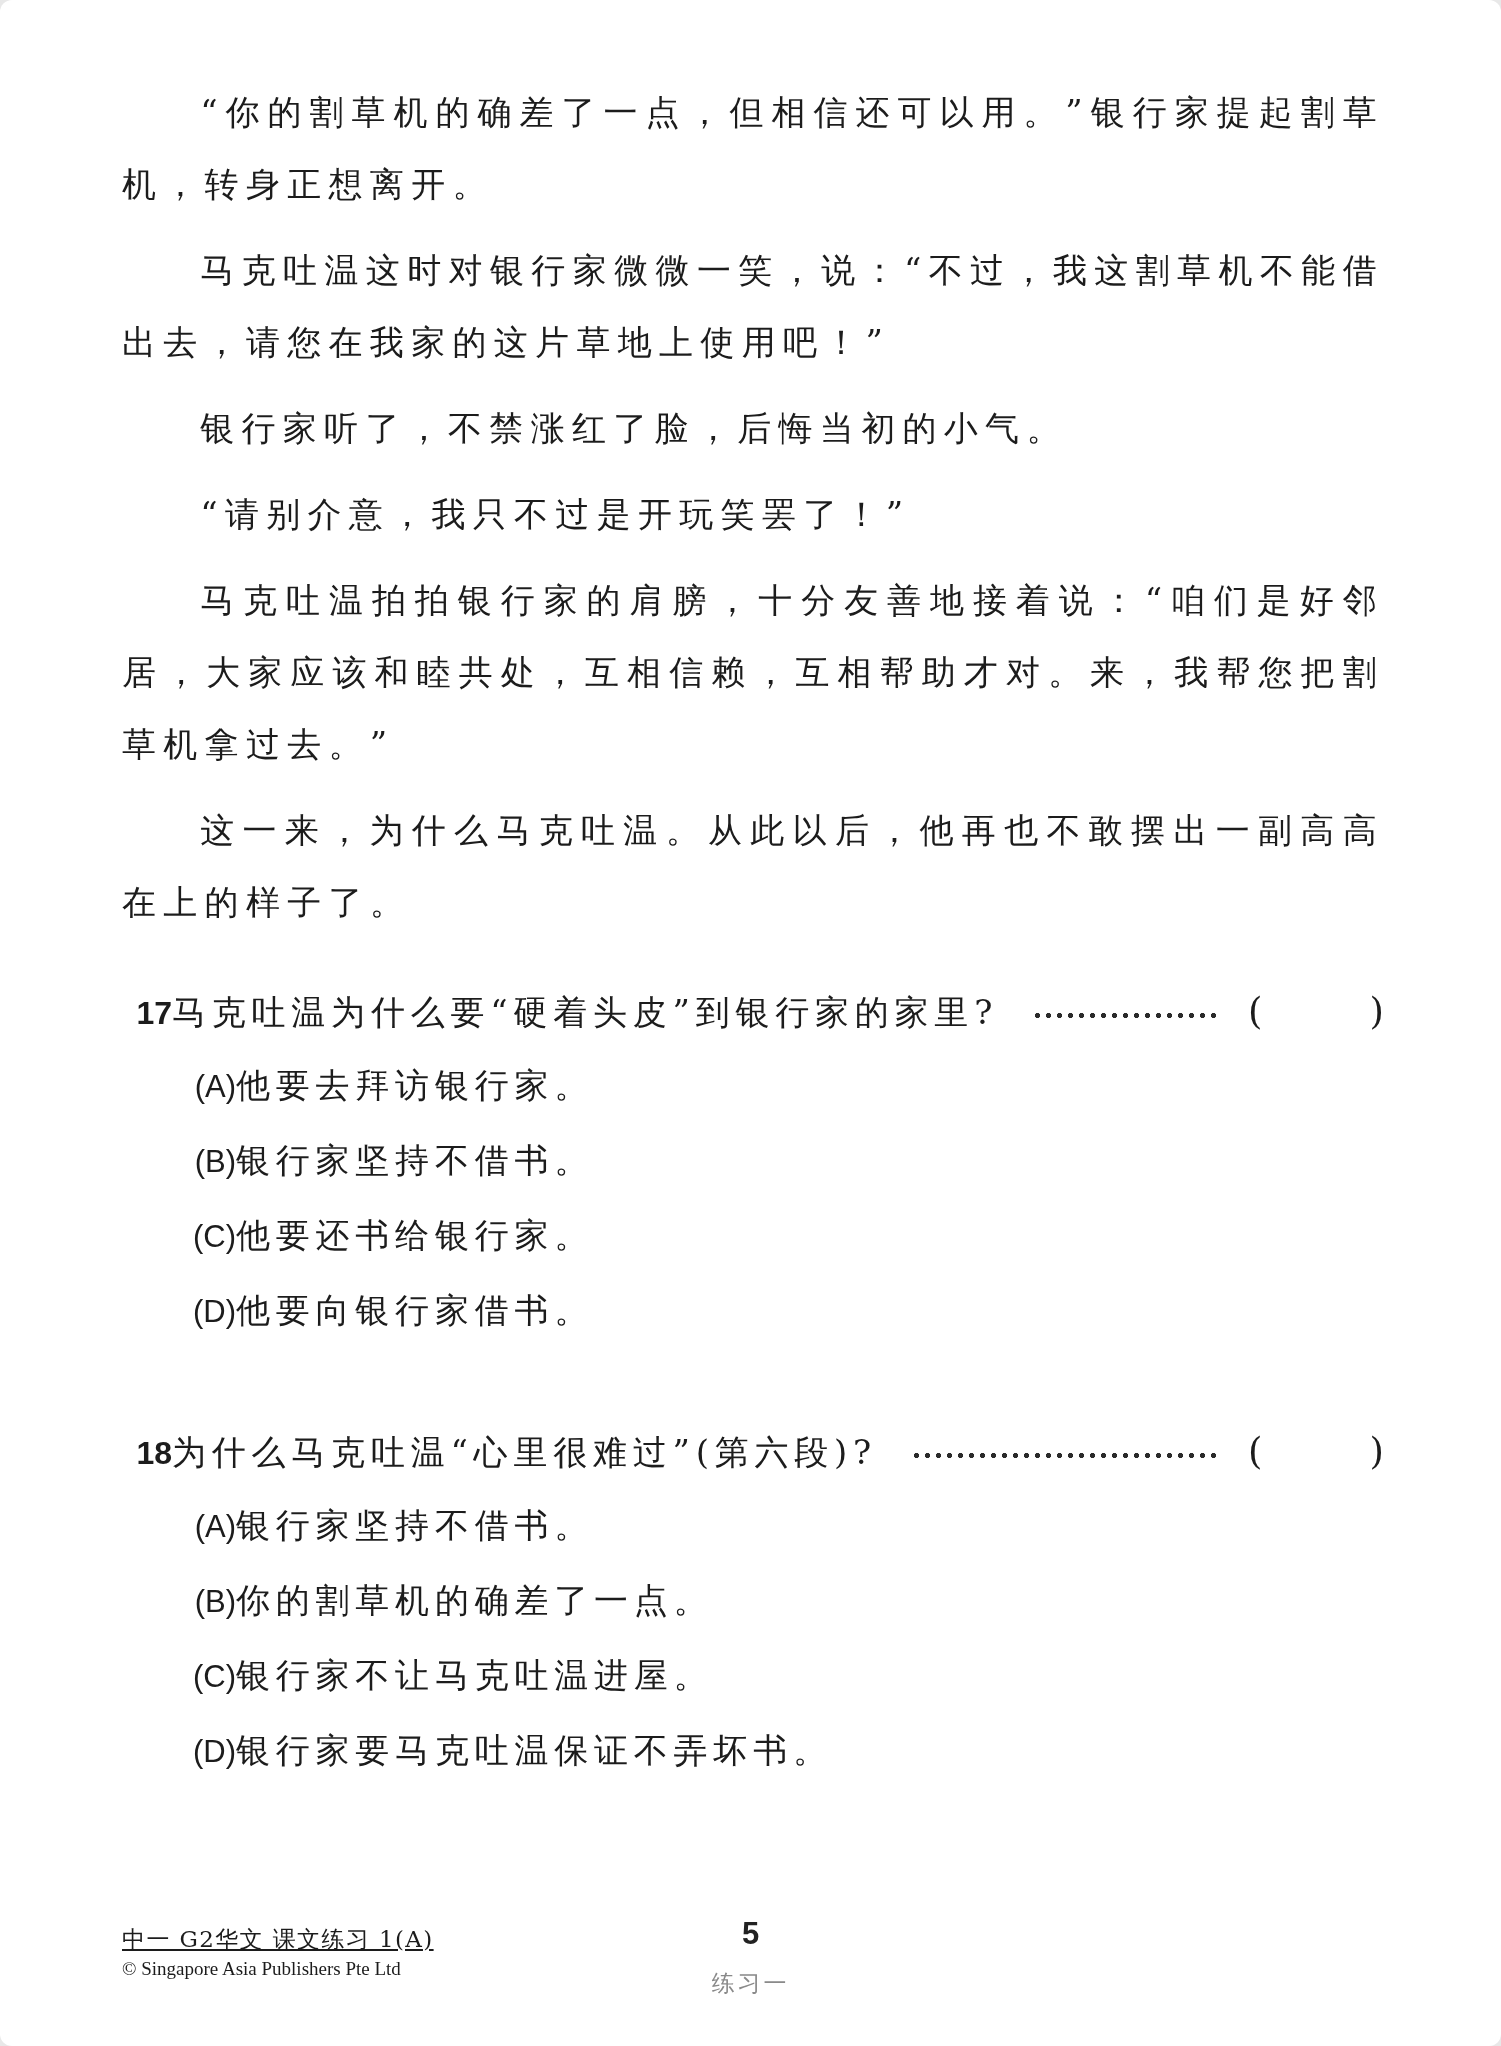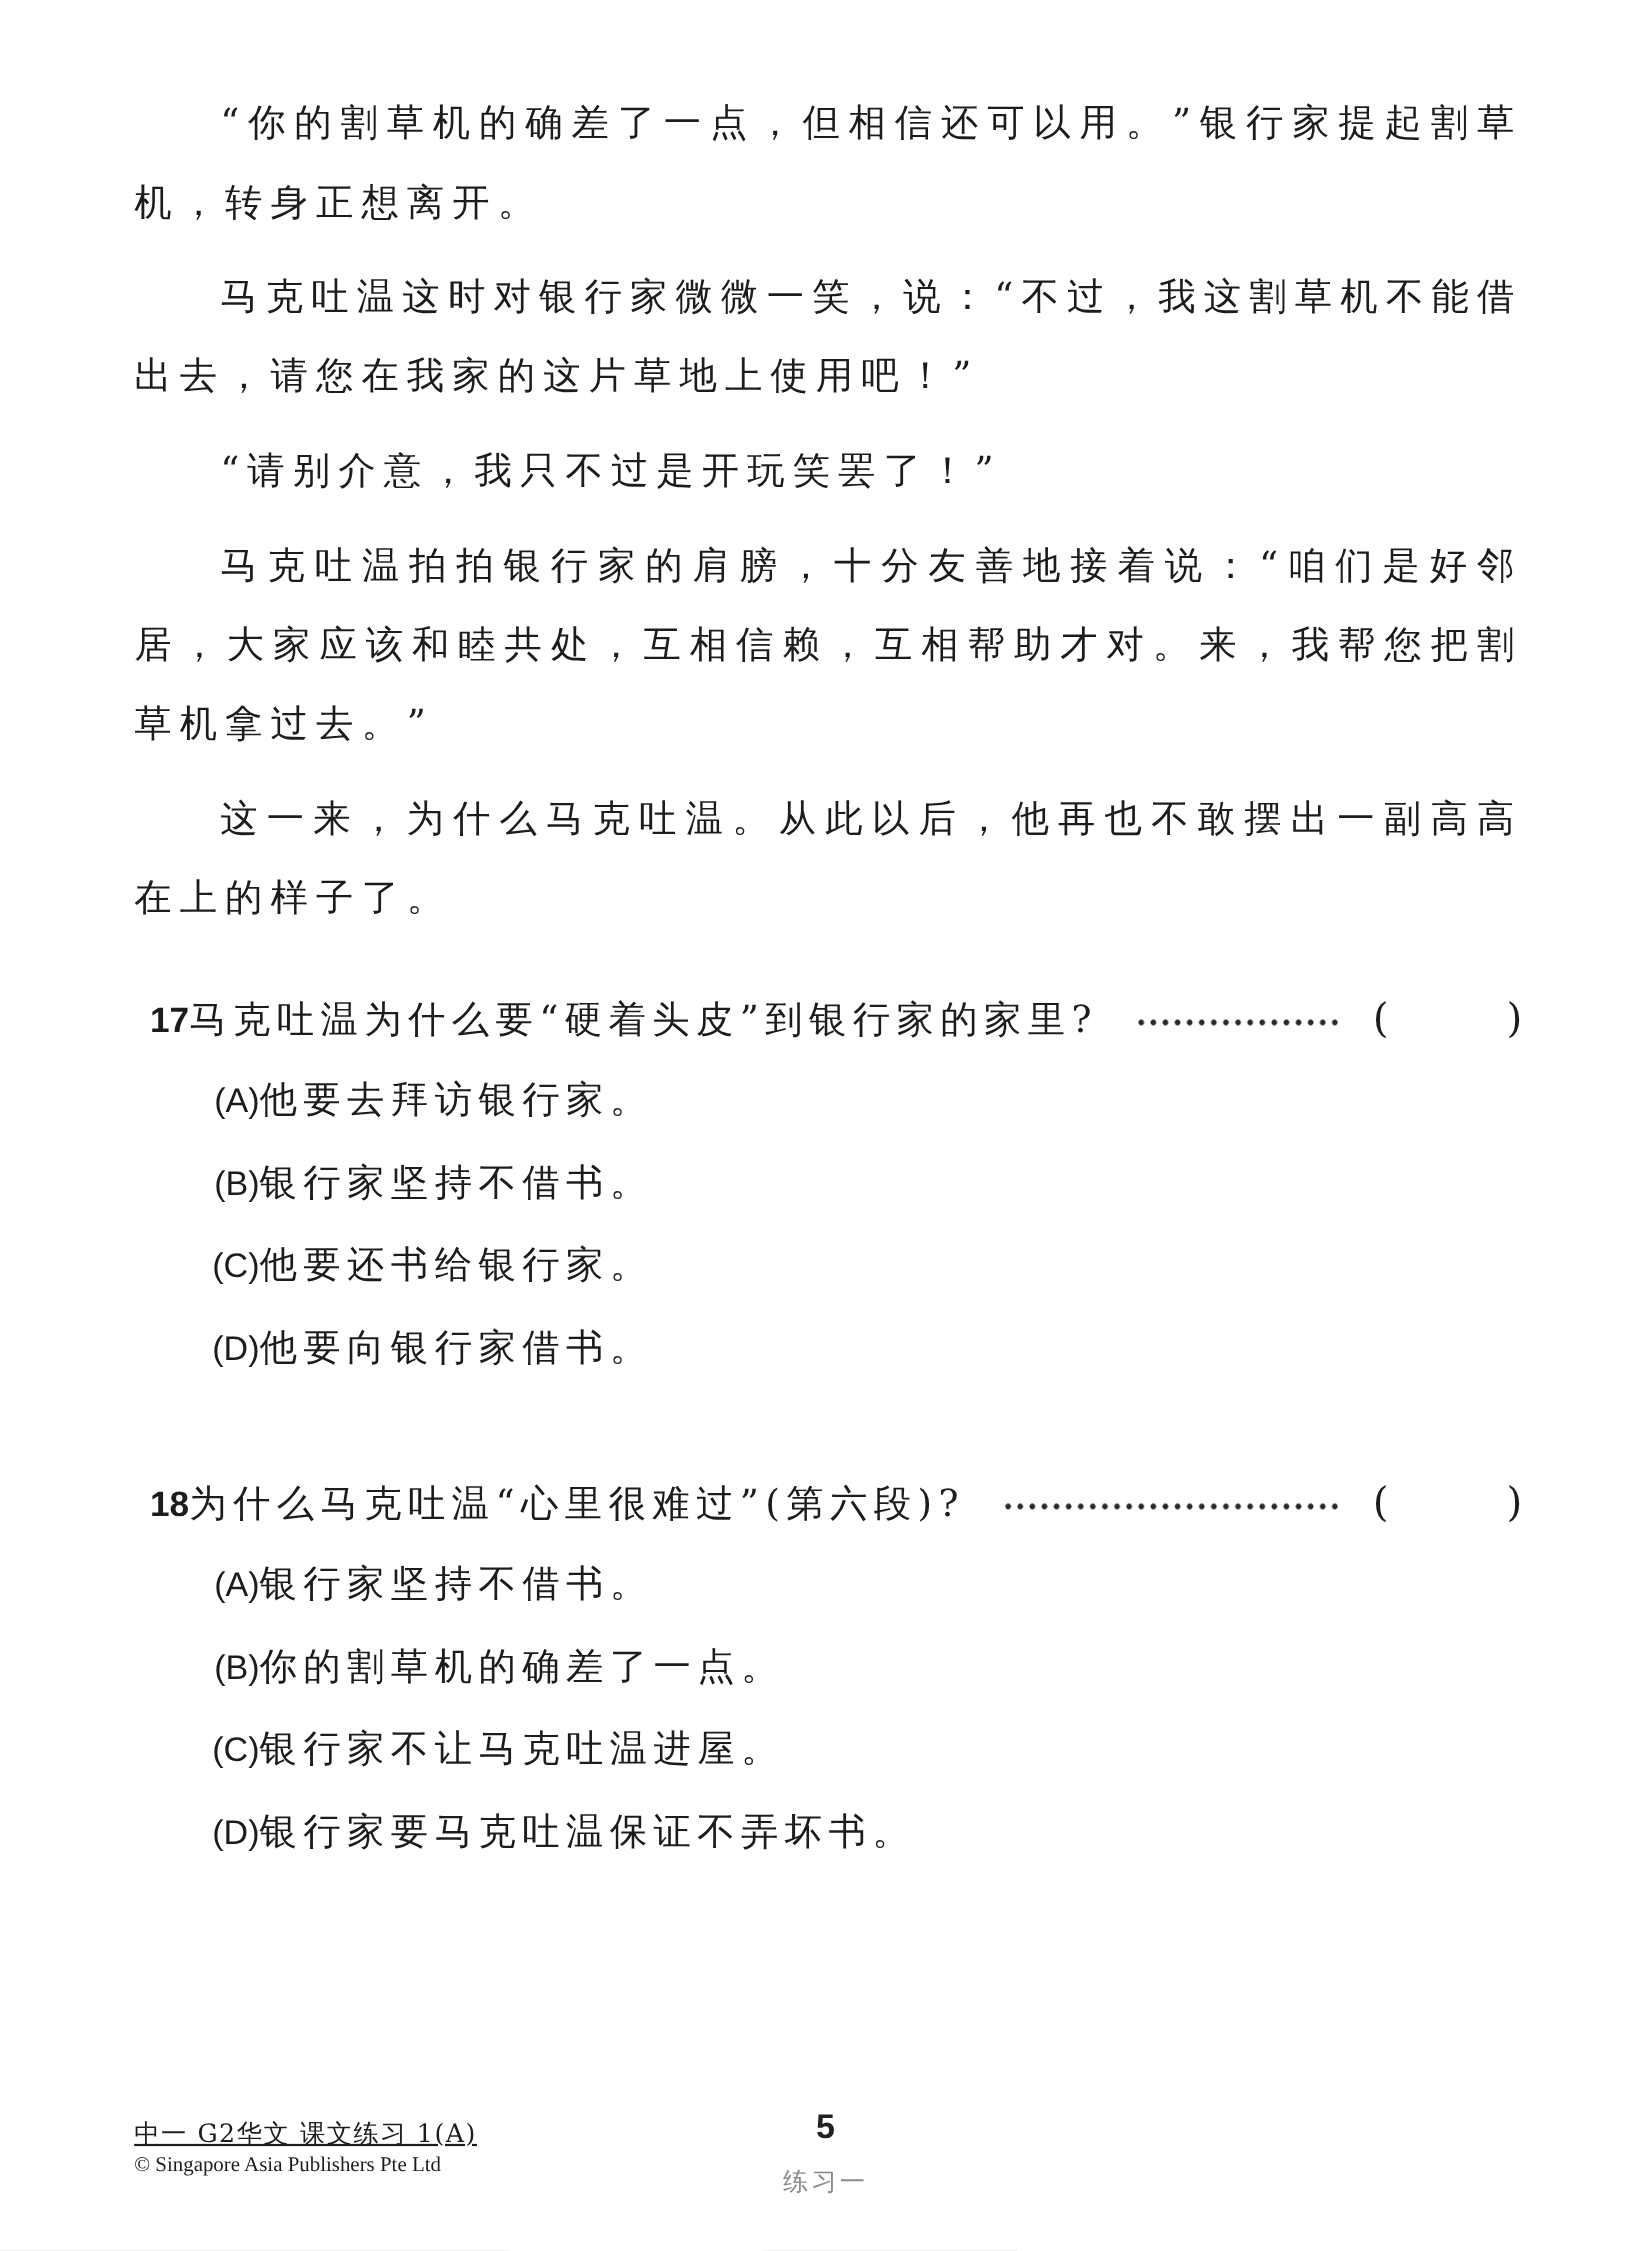--- a/index.html
+++ b/index.html
@@ -4,20 +4,21 @@
 <style>
   html,body { margin:0; padding:0; background:#e8e8e8; }
   .page {
     position:relative;
     width:1501px; height:2046px;
     margin:0 auto;
     background:#ffffff;
     color:#1c1c1c;
     font-family:"DejaVu Serif","Liberation Serif",serif;
     overflow:hidden;
+    border-radius:12px;
   }
   .content {
     position:absolute;
     left:122px; top:76px;
     width:1262px;
   }
   
   .para {
     font-size:34px;
     line-height:72px;
@@ -117,20 +118,21 @@
 </style>
 </head>
 <body>
 
 <div class="page">
   <div class="content">
 
     <div>
       <p class="para">“你的割草机的确差了一点，但相信还可以用。”银行家提起割草机，转身正想离开。</p>
       <p class="para">马克吐温这时对银行家微微一笑，说：“不过，我这割草机不能借出去，请您在我家的这片草地上使用吧！”</p>
+      <p class="para">银行家听了，不禁涨红了脸，后悔当初的小气。</p>
       <p class="para">“请别介意，我只不过是开玩笑罢了！”</p>
       <p class="para">马克吐温拍拍银行家的肩膀，十分友善地接着说：“咱们是好邻居，大家应该和睦共处，互相信赖，互相帮助才对。来，我帮您把割草机拿过去。”</p>
       <p class="para">这一来，为什么马克吐温。从此以后，他再也不敢摆出一副高高在上的样子了。</p>
     </div>
 
     <div class="questions">
 
       <div class="question">
         <div class="q-header">
           <span class="q-num">17</span>

